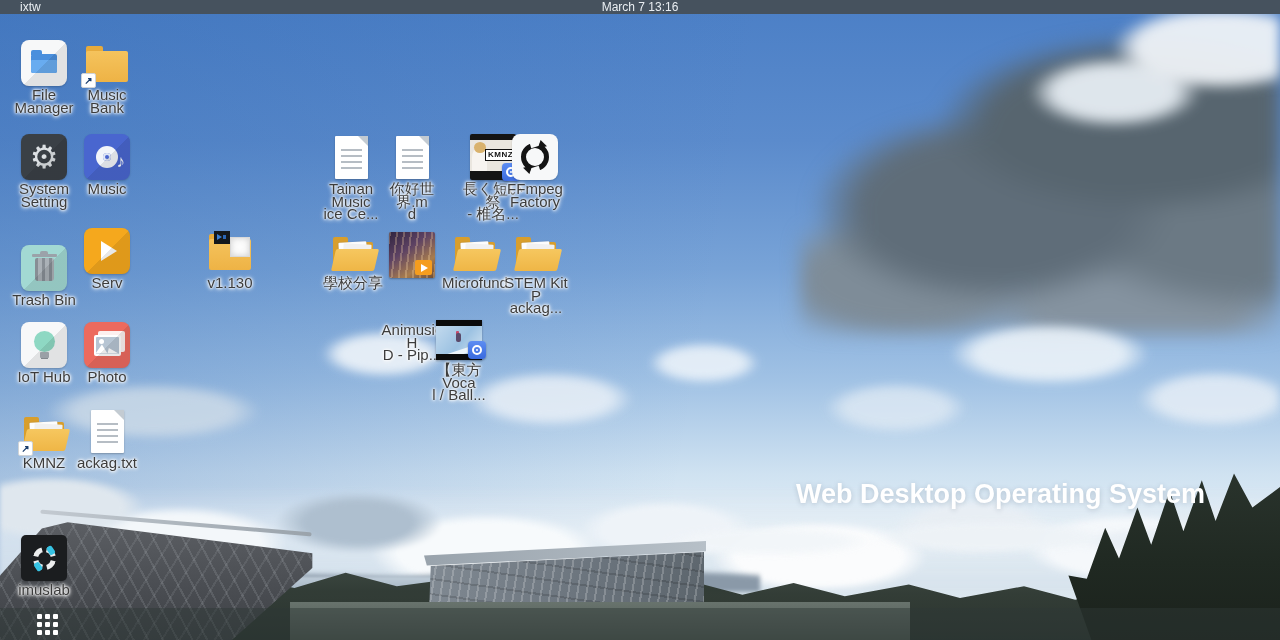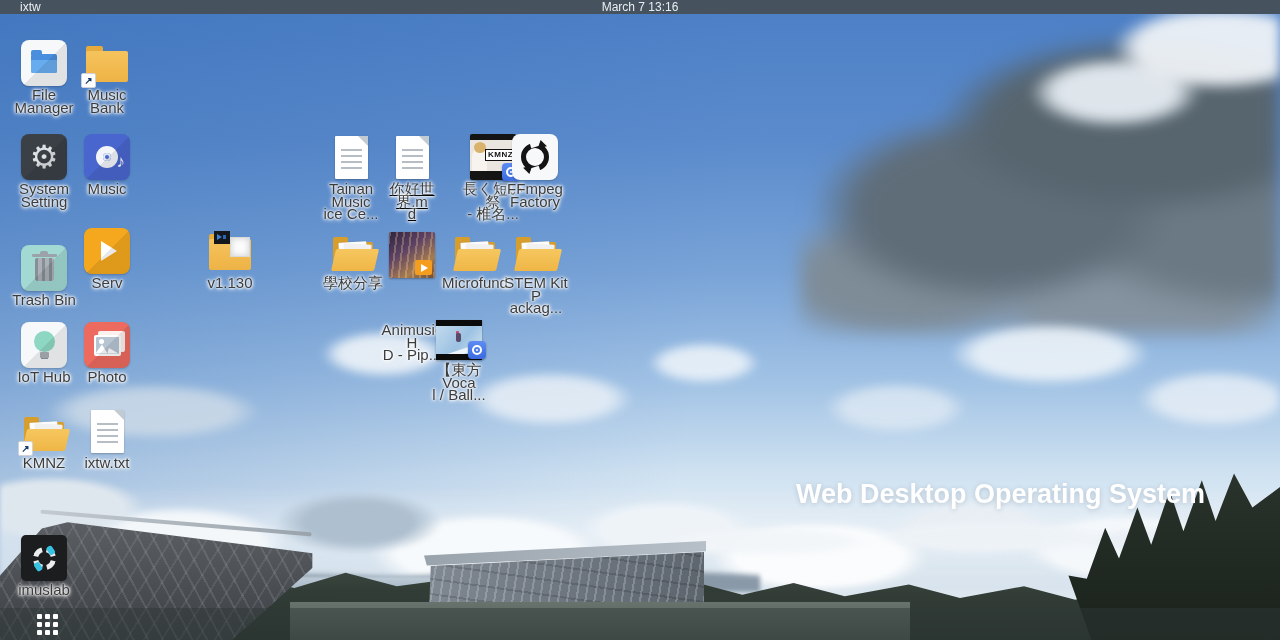--- a/index.html
+++ b/index.html
@@ -335,21 +335,21 @@
     <div class="label">KMNZ</div>
   </div>
 
   <div class="di" style="left:70px;top:408px;">
     <div class="tilebox">
         <div class="doc">
           <div class="fold"></div>
           <div class="lines"></div>
         </div>
       </div>
-    <div class="label">ixtw.txt</div>
+    <div class="label">ackag.txt</div>
   </div>
 
   <div class="di" style="left:7px;top:497px;margin-top:38px;">
     <div class="tilebox">
         <div class="app-tile t-black">
           <div class="ring-logo"></div>
         </div>
       </div>
     <div class="label">imuslab</div>
   </div>
@@ -367,21 +367,21 @@
     <div class="tilebox">
         <div class="doc">
           <div class="fold"></div>
           <div class="lines"></div>
         </div>
       </div>
     <div class="label">Tainan Music
 ice Ce...</div>
   </div>
 
-  <div class="di" style="left:375px;top:134px;text-decoration:underline;">
+  <div class="di" style="left:375px;top:134px;">
     <div class="tilebox">
         <div class="doc">
           <div class="fold"></div>
           <div class="lines"></div>
         </div>
       </div>
     <div class="label">你好世界.m
 d</div>
   </div>
 

